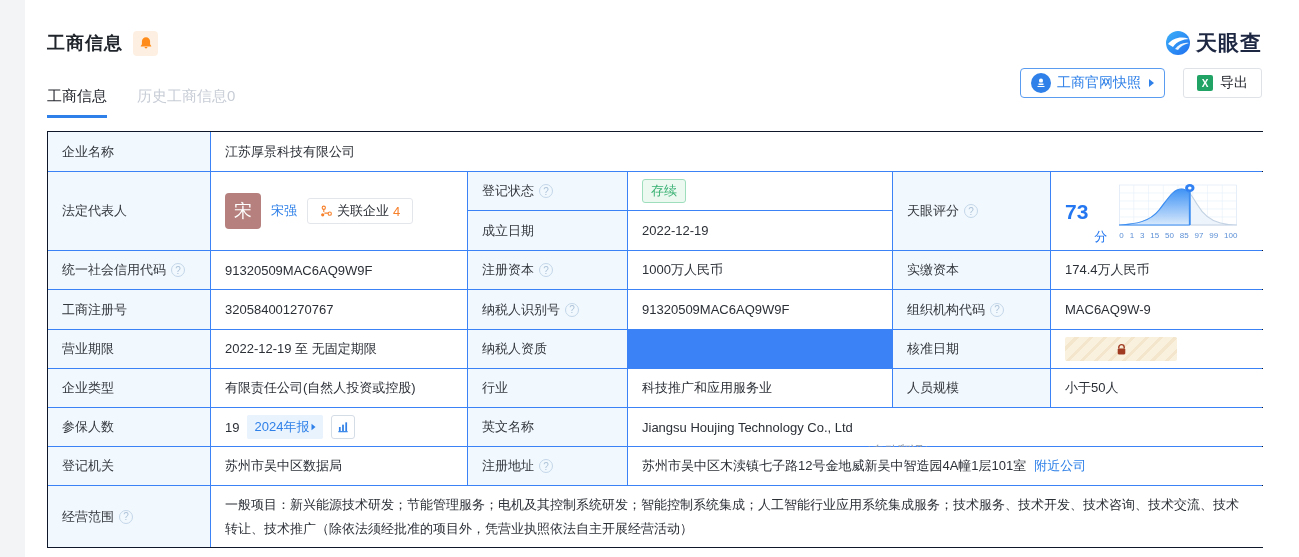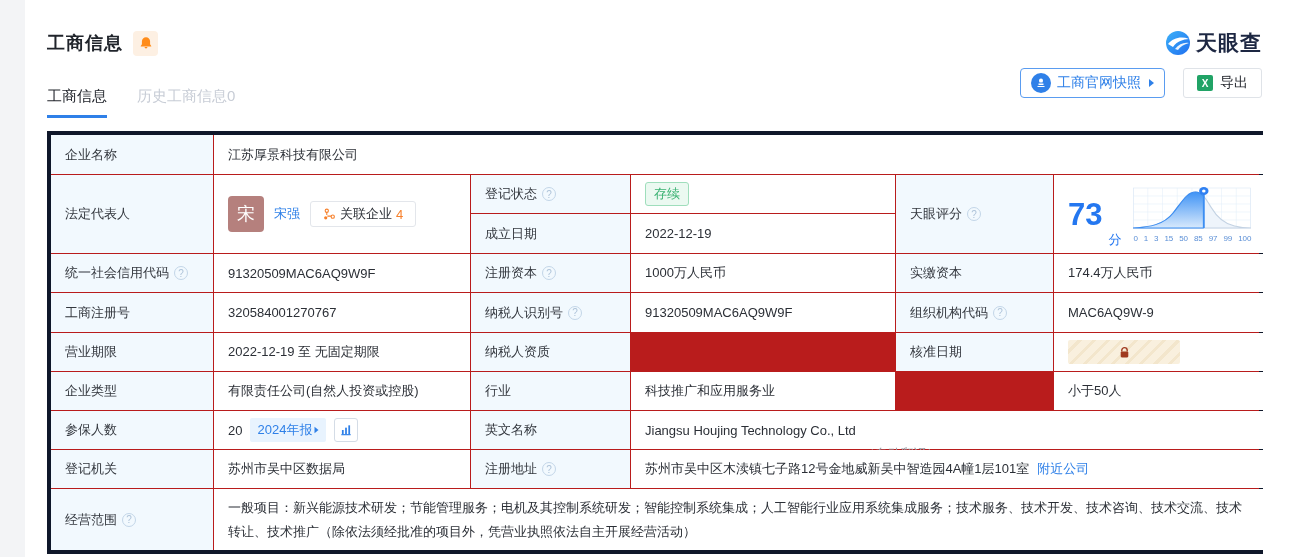--- a/index.html
+++ b/index.html
@@ -34,22 +34,22 @@
   .btn-export { border: 1px solid #dfe3e8; border-radius: 3px; color: #23262d; gap: 7px; padding: 0 13px; }
   .xls-ico { width: 16px; height: 16px; background: #21a366; border-radius: 2px; color: #fff; font-size: 10px; font-weight: bold; display: flex; align-items: center; justify-content: center; }
 
   
   .grid {
     margin-top: 13px;
     display: grid;
     grid-template-columns: 162px 256px 159px 264px 157px 212px;
     grid-template-rows: 39px 38px 39px 38px 39px 38px 38px 38px 38px 61px;
     gap: 1px;
-    background: #b91c1c;
-    border: 4px solid #0f172a;
+    background: #3b82f6;
+    border: 1px solid #0f172a;
     width: 1216px;
   }
   .cell { background: #fff; display: flex; align-items: center; padding: 0 14px; font-size: 13px; color: #2b2f36; }
   .cell.label { background: #f2f9fe; gap: 5px; color: #33373e; }
   .help { width: 14px; height: 14px; min-width: 14px; border: 1px solid #c3d6e8; border-radius: 50%; color: #aec3d9; font-size: 10px; display: inline-flex; align-items: center; justify-content: center; cursor: pointer; }
   .help::before { content: "?"; }
 
   .badge-green { background: #ebf9f1; border: 1px solid #9fdebc; color: #3bb273; border-radius: 3px; padding: 2px 8px; font-size: 13px; }
   .avatar { width: 36px; height: 36px; border-radius: 4px; background: #b5807d; color: #fff; font-size: 18px; display: flex; align-items: center; justify-content: center; margin-right: 10px; }
   .link { color: #2f80e8; cursor: pointer; text-decoration: none; }
@@ -57,21 +57,21 @@
   .rel-count { color: #f7802b; }
   .report-badge { margin-left: 8px; background: #e8f3fe; color: #2f80e8; border-radius: 2px; padding: 3px 7px; display: inline-flex; align-items: center; font-size: 13px; cursor: pointer; }
   .report-badge .arrow-r { border-left-color: #2f80e8; transform: scale(0.8); }
   .icon-box { margin-left: 8px; width: 24px; height: 24px; border: 1px solid #d4dce6; border-radius: 3px; display: flex; align-items: center; justify-content: center; cursor: pointer; background: #fff; }
   .note { color: #9aa0a9; margin-left: 6px; margin-top: 48px; }
   .locked-box { width: 112px; height: 24px; border-radius: 2px; display: flex; align-items: center; justify-content: center;
     background: repeating-linear-gradient(135deg, #f9f0de 0 7px, #f3e6cc 7px 10px); }
 
   
   .score-cell { gap: 6px; padding-right: 8px; }
-  .score-num { font-size: 31px; font-weight: bold; color: #2477f0; line-height: 1; }
+  .score-num { font-size: 21px; font-weight: bold; color: #2477f0; line-height: 1; }
   .score-unit { font-size: 13px; color: #2477f0; align-self: flex-end; margin-bottom: 4px; }
   .chart-wrap { margin-left: 6px; width: 118px; }
   .chart-ticks { display: flex; justify-content: space-between; font-size: 8px; color: #5b8fd6; margin-top: 1px; }
 
   .scope-cell { line-height: 1.8; padding-right: 18px; }
 </style>
 </head>
 <body>
 
 <div class="left-strip"></div>
@@ -287,29 +287,32 @@
     </div>
     <div class="cell" style="grid-column:2;grid-row:7">
       <span>有限责任公司(自然人投资或控股)</span>
     </div>
     <div class="cell label" style="grid-column:3;grid-row:7">
       <span>行业</span>
     </div>
     <div class="cell" style="grid-column:4;grid-row:7">
       <span>科技推广和应用服务业</span>
     </div>
+    <div class="cell label" style="grid-column:5;grid-row:7">
+      <span>人员规模</span>
+    </div>
     <div class="cell" style="grid-column:6;grid-row:7">
       <span>小于50人</span>
     </div>
 
     <div class="cell label" style="grid-column:1;grid-row:8">
       <span>参保人数</span>
     </div>
     <div class="cell" style="grid-column:2;grid-row:8">
-      <span>20</span>
+      <span>19</span>
       <span class="report-badge">
         <span>2024年报</span>
         <span class="arrow-r"></span>
       </span>
       <span class="icon-box">
         <svg width="14" height="14" viewBox="0 0 24 24">
           <path d="M4 20h16" stroke="#2f80e8" stroke-width="2"></path>
           <rect x="5" y="12" width="3" height="7" fill="#2f80e8"></rect>
           <rect x="10.5" y="8" width="3" height="11" fill="#2f80e8"></rect>
           <rect x="16" y="4" width="3" height="15" fill="#2f80e8"></rect>

